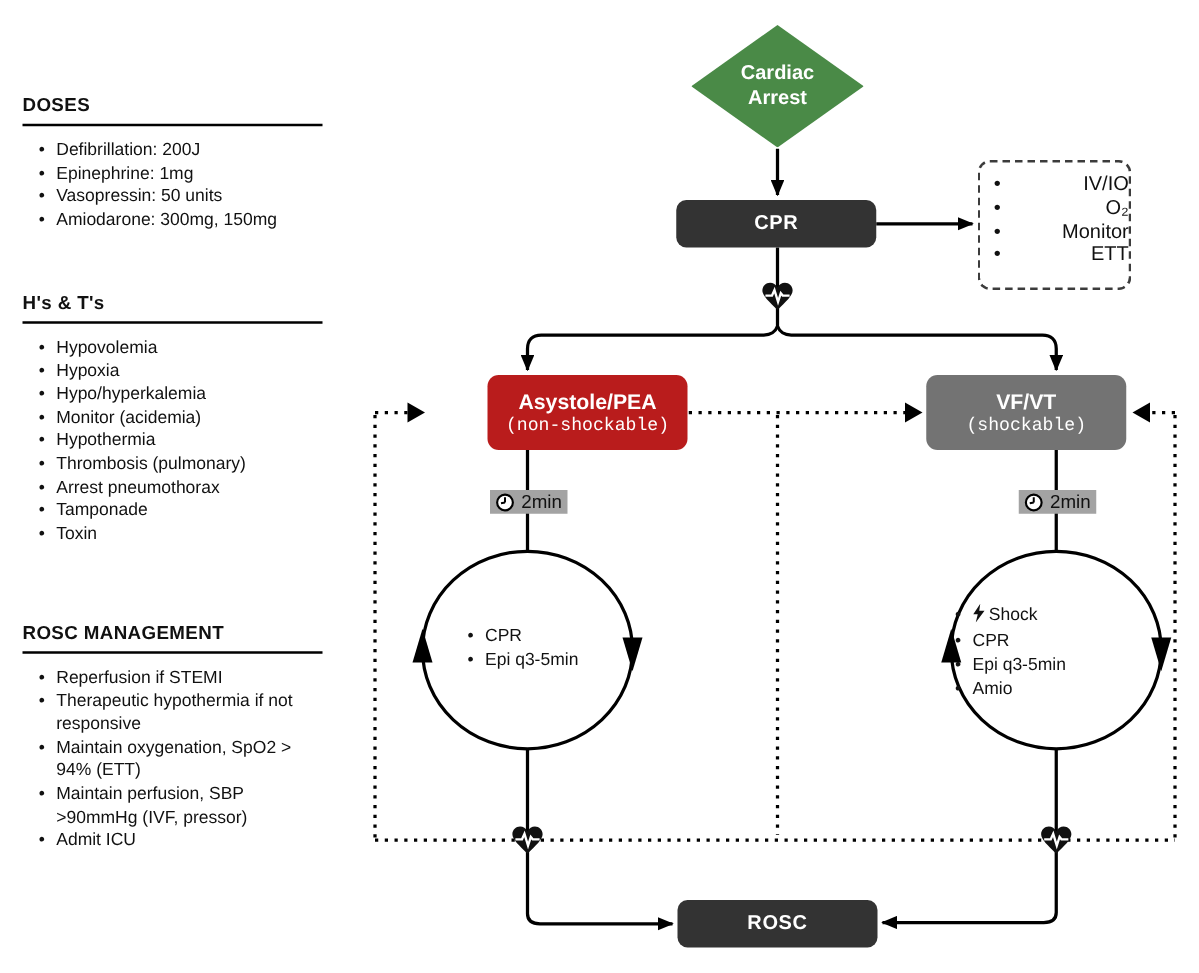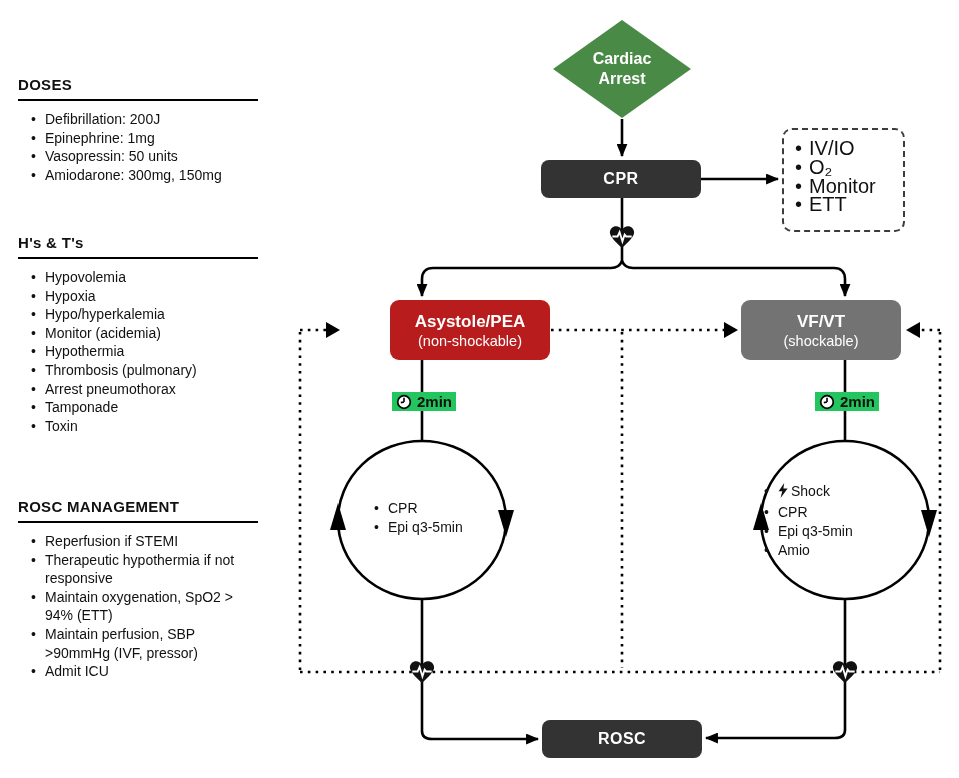--- a/index.html
+++ b/index.html
@@ -23,32 +23,32 @@
   .side-sec li::before, .dashedbox li::before, .cycle li::before {
     content:"\2022"; position:absolute; left:0; }
 
   
   .node { position:absolute; display:flex; flex-direction:column;
     align-items:center; justify-content:center; color:#fff; text-align:center; }
   .pill { background:#333333; border-radius:8px; font-weight:bold;
     font-size:16px; letter-spacing:.5px; }
   .rhythm { border-radius:9px; }
   .rhythm .t1 { font-weight:bold; font-size:17px; }
-  .rhythm .t2 { font-size:14.5px; margin-top:1px; }
+  .rhythm .t2 { font-size:14.5px; margin-top:1px;font-family:Liberation Mono, monospace; }
   .blue { background:#b91c1c;margin-left:48px; }
   .red  { background:#737373; }
   .diamond { background:#4a8a47; font-weight:bold; font-size:16px; line-height:20px;
     clip-path:polygon(50% 0,100% 50%,50% 100%,0 50%); }
 
   .dashedbox { position:absolute; border:2px dashed #3c3c3c; border-radius:10px; }
   .dashedbox ul { list-style:none; margin:0; padding:9px 0 0 11px;
-    font-size:20px; line-height:18.8px; }
+    font-size:16px; line-height:18.8px;text-align:right; }
 
   .timer { position:absolute; display:flex; align-items:center; gap:5px;
-    background:#22c55e; padding:1px 4px; font-weight:bold; font-size:15px; }
+    background:#a3a3a3; padding:1px 4px; font-weight:normal; font-size:15px; }
 
   .cycle { position:absolute; }
   .cycle ul { list-style:none; margin:0; padding:0; font-size:14px; line-height:19px; }
   .bolt { display:inline-block; vertical-align:-2px; margin-right:3px; }
 </style>
 </head>
 <body>
 
 <svg class="wires" width="959" height="778" viewBox="0 0 959 778">
   <defs>

